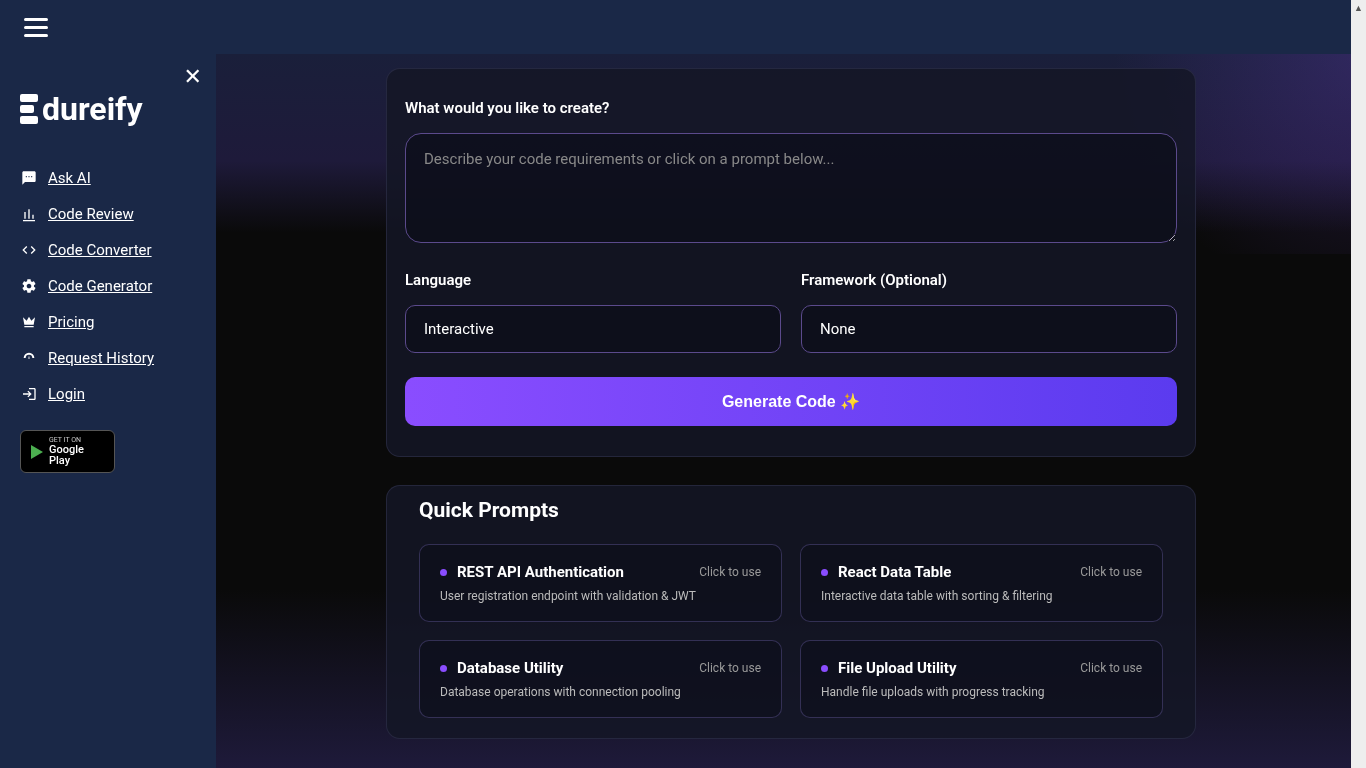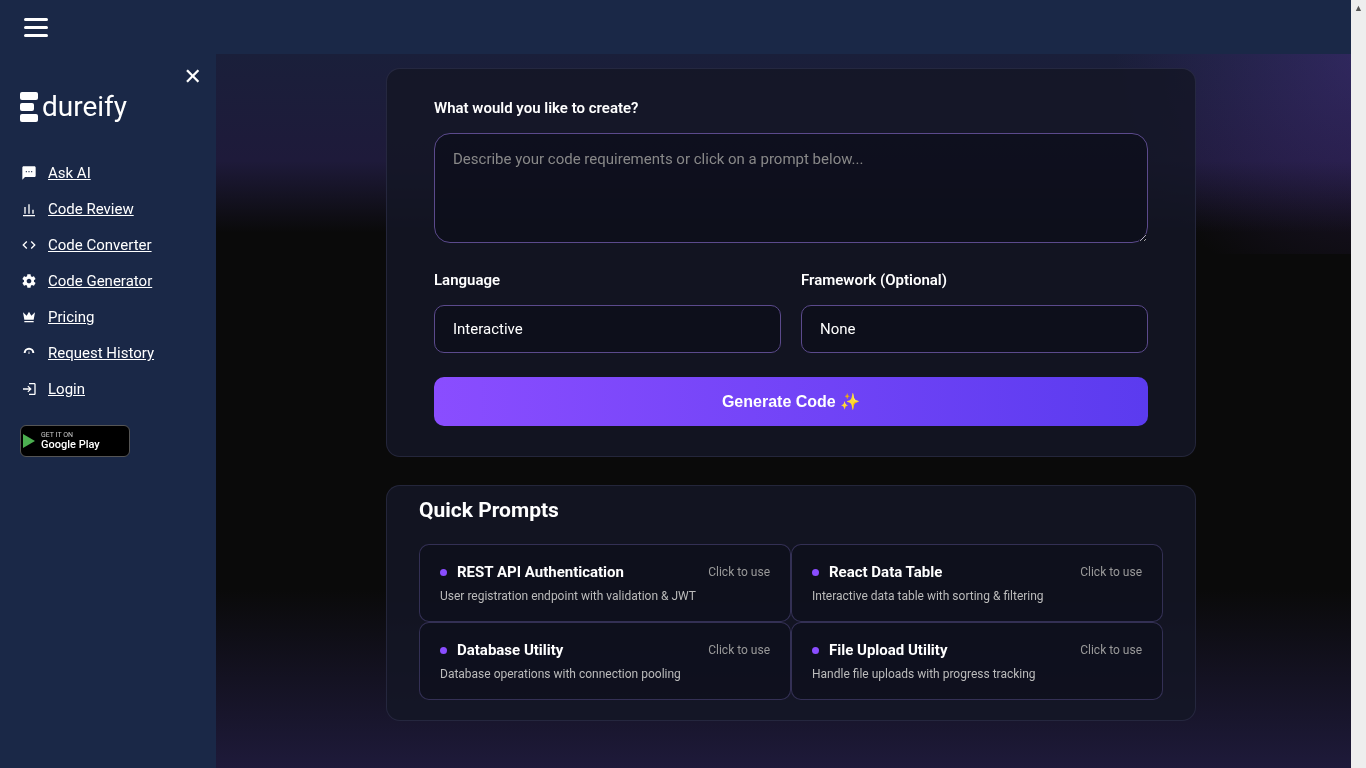--- a/index.html
+++ b/index.html
@@ -70,22 +70,22 @@
     .brand-icon span {
       width: 12px;
       height: 8px;
       background: #fff;
       border-radius: 2px;
     }
     .brand-icon span:nth-child(1) { width: 18px; }
     .brand-icon span:nth-child(2) { width: 14px; }
     .brand-icon span:nth-child(3) { width: 18px; }
     .brand-text {
-      font-size: 28px;
-      font-weight: 400;
+      font-size: 32px;
+      font-weight: 700;
       color: #fff;
     }
     .nav-item {
       display: flex;
       align-items: center;
       padding: 9px 0;
       color: #fff;
       cursor: pointer;
       font-size: 15px;
       text-decoration: underline;
@@ -95,25 +95,25 @@
       margin-right: 10px;
       display: inline-flex;
       align-items: center;
       justify-content: center;
     }
     .google-play {
       margin-top: 18px;
       background: #000;
       border: 1px solid #555;
       border-radius: 6px;
-      padding: 6px 2px;
+      padding: 6px 10px;
       display: inline-flex;
       align-items: center;
       cursor: pointer;
-      width: 110px;
+      width: 95px;
     }
     .gp-triangle {
       width: 0;
       height: 0;
       border-left: 12px solid;
       border-top: 7px solid transparent;
       border-bottom: 7px solid transparent;
       margin-right: 6px;
     }
     .gp-text {
@@ -146,21 +146,21 @@
       height: 200px;
       background: radial-gradient(circle at top right, rgba(100,60,180,0.3), transparent 70%);
       pointer-events: none;
     }
     .form-card {
       max-width: 810px;
       margin: 14px auto 8px;
       background: rgba(20,22,38,0.85);
       border: 1px solid rgba(80,80,120,0.3);
       border-radius: 14px;
-      padding: 30px 47px;
+      padding: 30px 18px;
       position: relative;
     }
     .form-label {
       font-size: 15px;
       font-weight: 600;
       color: #fff;
       margin-bottom: 16px;
     }
     .textarea {
       width: 100%;
@@ -213,20 +213,21 @@
       padding: 12px 32px 20px;
     }
     .prompts-title {
       font-size: 21px;
       font-weight: 700;
       margin-bottom: 22px;
     }
     .prompts-grid {
       display: grid;
       grid-template-columns: 1fr 1fr;
+      gap: 18px;
     }
     .prompt-card {
       background: rgba(10,12,24,0.5);
       border: 1px solid rgba(90,80,140,0.5);
       border-radius: 10px;
       padding: 18px 20px;
       cursor: pointer;
       position: relative;
     }
     .prompt-header {

